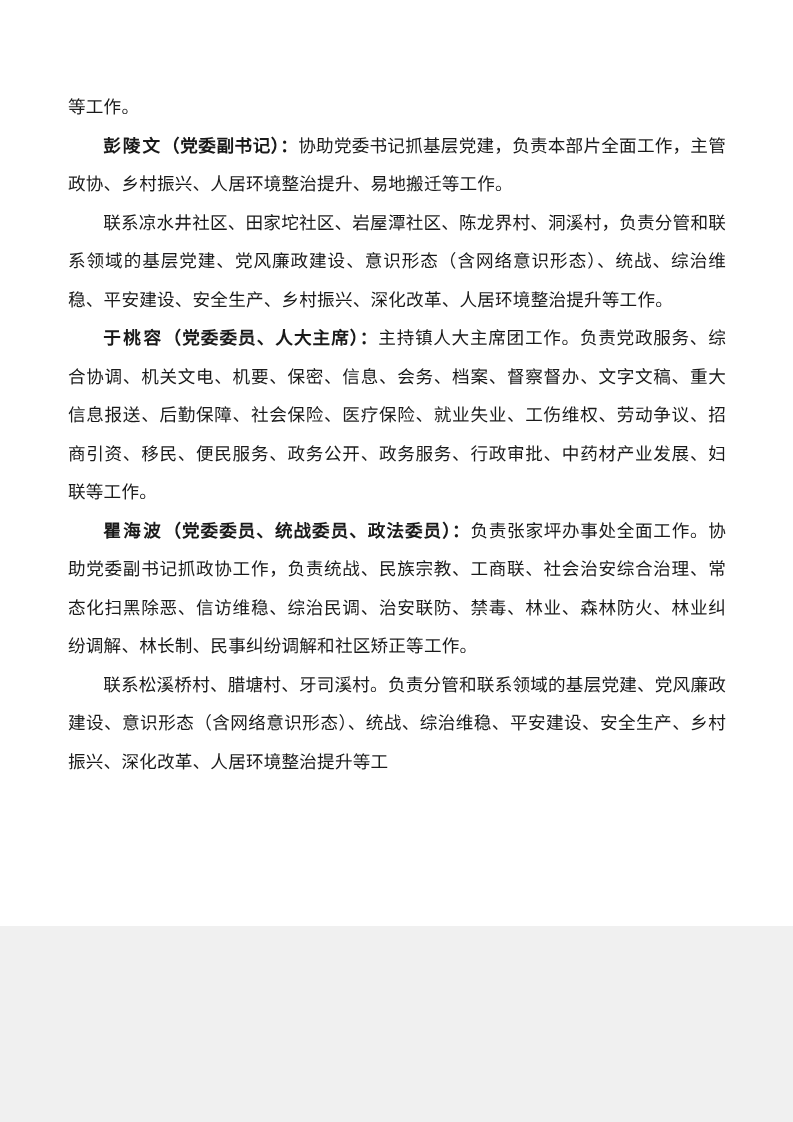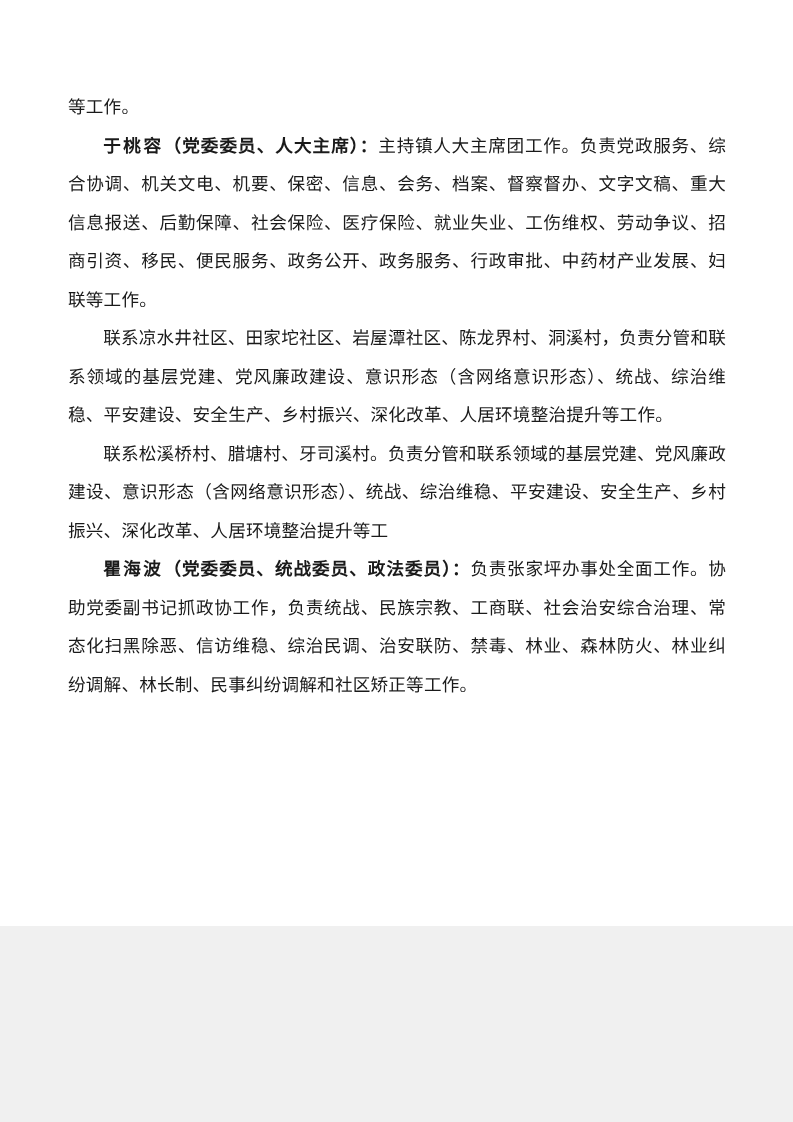--- a/index.html
+++ b/index.html
@@ -48,32 +48,35 @@
 </head>
 <body>
 
 <div class="page">
   <div class="content">
 
     <p>
       <span>等工作。</span>
     </p>
 
-
     <p class="indent">
-      <span class="lead-name">于桃容</span><span class="lead">（党委委员、人大主席）：</span><span>主持镇人大主席团工作。负责党政服务、综合协调、机关文电、机要、保密、信息、会务、档案、督察督办、文字文稿、重大信息报送、后勤保障、社会保险、医疗保险、就业失业、工伤维权、劳动争议、招商引资、移民、便民服务、政务公开、政务服务、行政审批、中药材产业发展、妇联等工作。</span>
+      <span class="lead-name">彭陵文</span><span class="lead">（党委副书记）：</span><span>协助党委书记抓基层党建，负责本部片全面工作，主管政协、乡村振兴、人居环境整治提升、易地搬迁等工作。</span>
     </p>
 
     <p class="indent">
       <span>联系凉水井社区、田家坨社区、岩屋潭社区、陈龙界村、洞溪村，负责分管和联系领域的基层党建、党风廉政建设、意识形态（含网络意识形态）、统战、综治维稳、平安建设、安全生产、乡村振兴、深化改革、人居环境整治提升等工作。</span>
     </p>
 
+    <p class="indent">
+      <span class="lead-name">于桃容</span><span class="lead">（党委委员、人大主席）：</span><span>主持镇人大主席团工作。负责党政服务、综合协调、机关文电、机要、保密、信息、会务、档案、督察督办、文字文稿、重大信息报送、后勤保障、社会保险、医疗保险、就业失业、工伤维权、劳动争议、招商引资、移民、便民服务、政务公开、政务服务、行政审批、中药材产业发展、妇联等工作。</span>
+    </p>
+
+
+    <p class="indent">
+      <span class="lead-name">瞿海波</span><span class="lead">（党委委员、统战委员、政法委员）：</span><span>负责张家坪办事处全面工作。协助党委副书记抓政协工作，负责统战、民族宗教、工商联、社会治安综合治理、常态化扫黑除恶、信访维稳、综治民调、治安联防、禁毒、林业、森林防火、林业纠纷调解、林长制、民事纠纷调解和社区矫正等工作。</span>
+    </p>
 
     <p class="indent">
       <span>联系松溪桥村、腊塘村、牙司溪村。负责分管和联系领域的基层党建、党风廉政建设、意识形态（含网络意识形态）、统战、综治维稳、平安建设、安全生产、乡村振兴、深化改革、人居环境整治提升等工</span>
-    </p>
-
-    <p class="indent">
-      <span class="lead-name">瞿海波</span><span class="lead">（党委委员、统战委员、政法委员）：</span><span>负责张家坪办事处全面工作。协助党委副书记抓政协工作，负责统战、民族宗教、工商联、社会治安综合治理、常态化扫黑除恶、信访维稳、综治民调、治安联防、禁毒、林业、森林防火、林业纠纷调解、林长制、民事纠纷调解和社区矫正等工作。</span>
     </p>
 
   </div>
 </div>
 
 </body></html>

